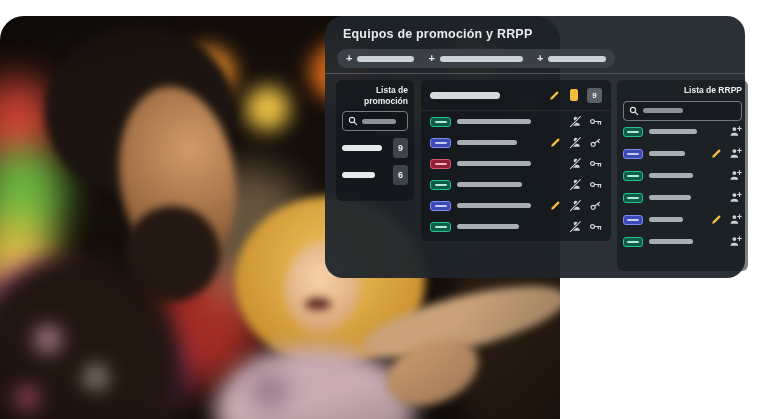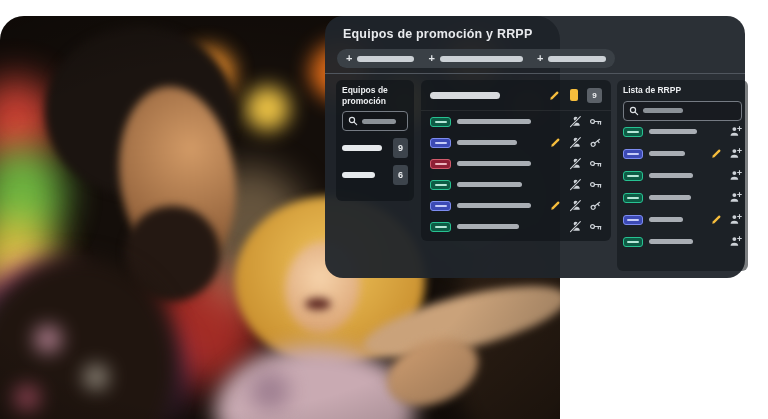--- a/index.html
+++ b/index.html
@@ -1,17 +1,17 @@
 <!DOCTYPE html>
 <html><head>
 <meta charset="utf-8">
 <style>
   html,body{margin:0;padding:0;background:#fff;}
   *{box-sizing:border-box;font-family:"Liberation Sans", sans-serif;}
-  #canvas{position:relative;width:768px;height:419px;background:#fff;overflow:hidden;}
+  #canvas{position:relative;width:768px;height:419px;background:#fff;overflow:hidden;text-align:right;}
 
   
   .photo{position:absolute;left:0;top:16px;width:560px;height:403px;
     border-radius:24px 24px 0 0;background:#140e0a;overflow:hidden;}
   .blob{position:absolute;border-radius:50%;}
   .soft{filter:blur(10px);}
   .softer{filter:blur(18px);}
   .hard{filter:blur(4px);}
 
   
@@ -129,21 +129,21 @@
         </div>
         <div class="pill">
           <span class="plus">+</span>
           <span class="ph-bar" style="width:58px"></span>
         </div>
       </div>
 
     <div class="divider"></div>
 
     <div class="card card-left">
-      <div class="col-title">Equipos de promoción</div>
+      <div class="col-title">Lista de promoción</div>
       <div class="searchbox">
         <span id="searchIcon1">
             <svg width="10" height="10" viewBox="0 0 12 12">
               <circle cx="4.8" cy="4.8" r="3.1" fill="none" stroke="#dfe3e6" stroke-width="1.4"></circle>
               <line x1="7.3" y1="7.3" x2="10.4" y2="10.4" stroke="#dfe3e6" stroke-width="1.4" stroke-linecap="round"></line>
             </svg>
           </span>
         <span class="ph-bar" id="searchBar1" style="width: 34px;"></span>
       </div>
       <div id="promoRows">

